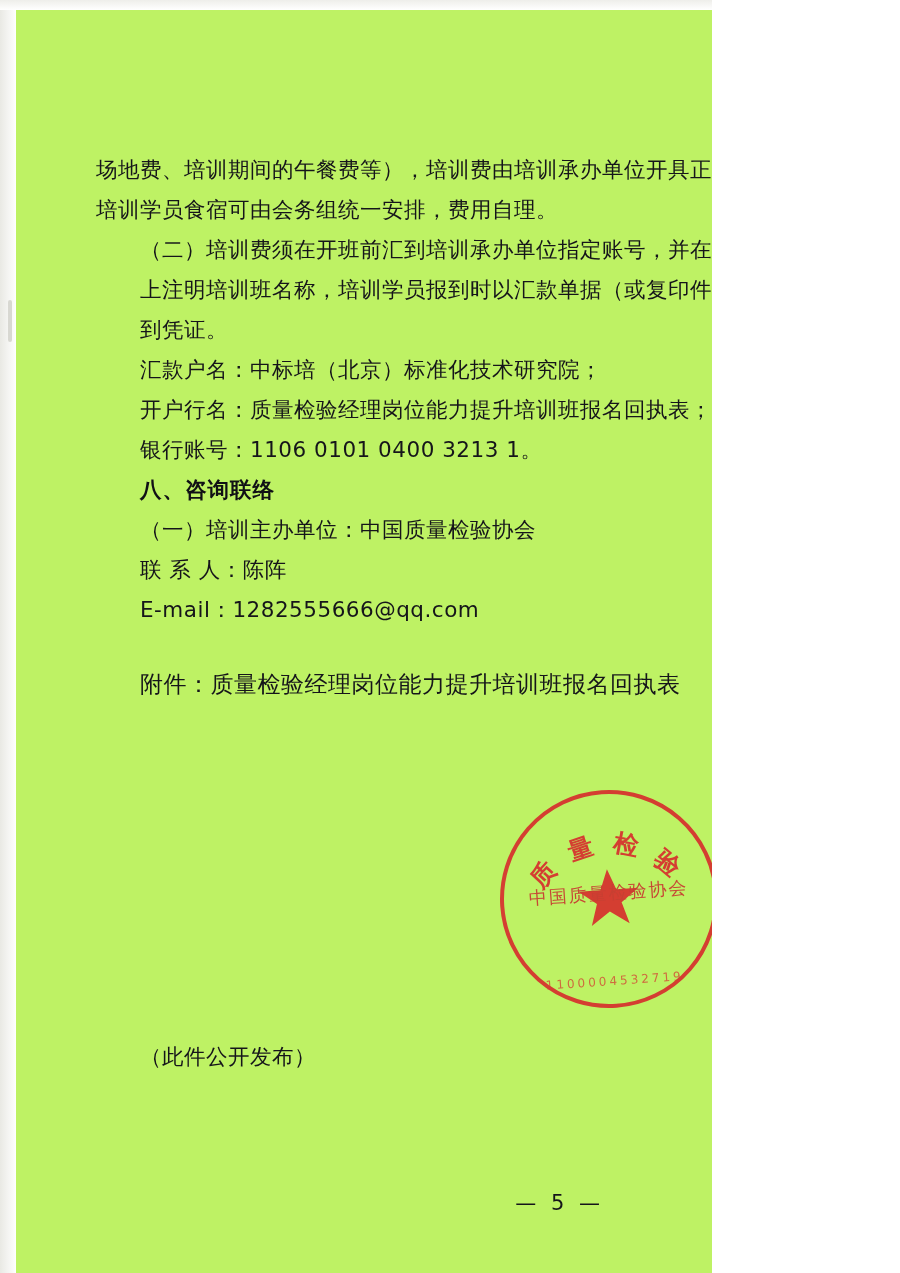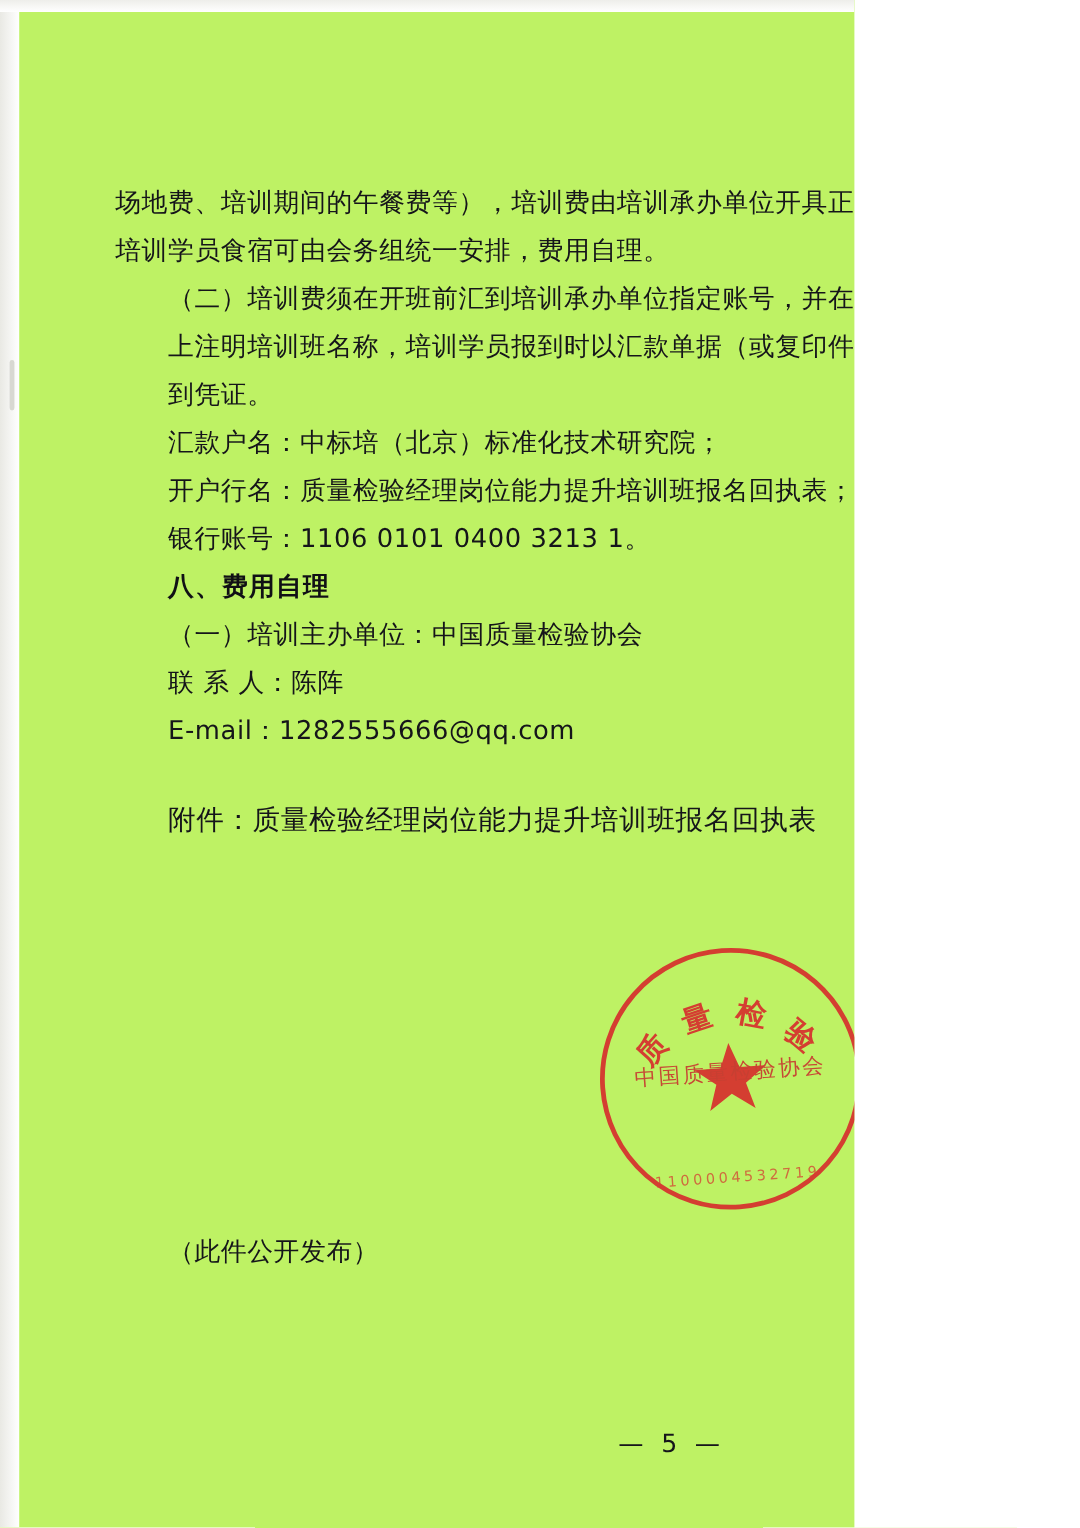--- a/index.html
+++ b/index.html
@@ -155,21 +155,21 @@
     left: 406px;
     top: 190px;
     font-size: 21px;
     color: #15151a;
     letter-spacing: 1px;
     white-space: nowrap;
   }
   .public-note {
     position: absolute;
     left: 44px;
-    top: 238px;
+    top: 252px;
     font-size: 21.5px;
     color: #15151a;
     letter-spacing: 0.5px;
   }
   .page-number {
     position: absolute;
     right: 108px;
     bottom: 58px;
     font-size: 21px;
     color: #15151a;
@@ -188,21 +188,21 @@
   <div class="content">
 
     <div class="line justify para-block">场地费、培训期间的午餐费等），培训费由培训承办单位开具正式发票；培训学员食宿可由会务组统一安排，费用自理。</div>
 
     <div class="line justify indent para-block">（二）培训费须在开班前汇到培训承办单位指定账号，并在汇款单据上注明培训班名称，培训学员报到时以汇款单据（或复印件）作为报到凭证。</div>
 
     <div class="line indent">汇款户名：中标培（北京）标准化技术研究院；</div>
     <div class="line indent">开户行名：质量检验经理岗位能力提升培训班报名回执表；</div>
     <div class="line indent">银行账号：1106 0101 0400 3213 1。</div>
 
-    <div class="heading">八、费用自理</div>
+    <div class="heading">八、咨询联络</div>
 
     <div class="line indent">（一）培训主办单位：中国质量检验协会</div>
     <div class="line indent">联 系 人：陈阵</div>
     <div class="line indent">E-mail：1282555666@qq.com</div>
 
     <div class="gap-md"></div>
 
     <div class="attach">附件：质量检验经理岗位能力提升培训班报名回执表</div>
 
     <div class="seal-area">

